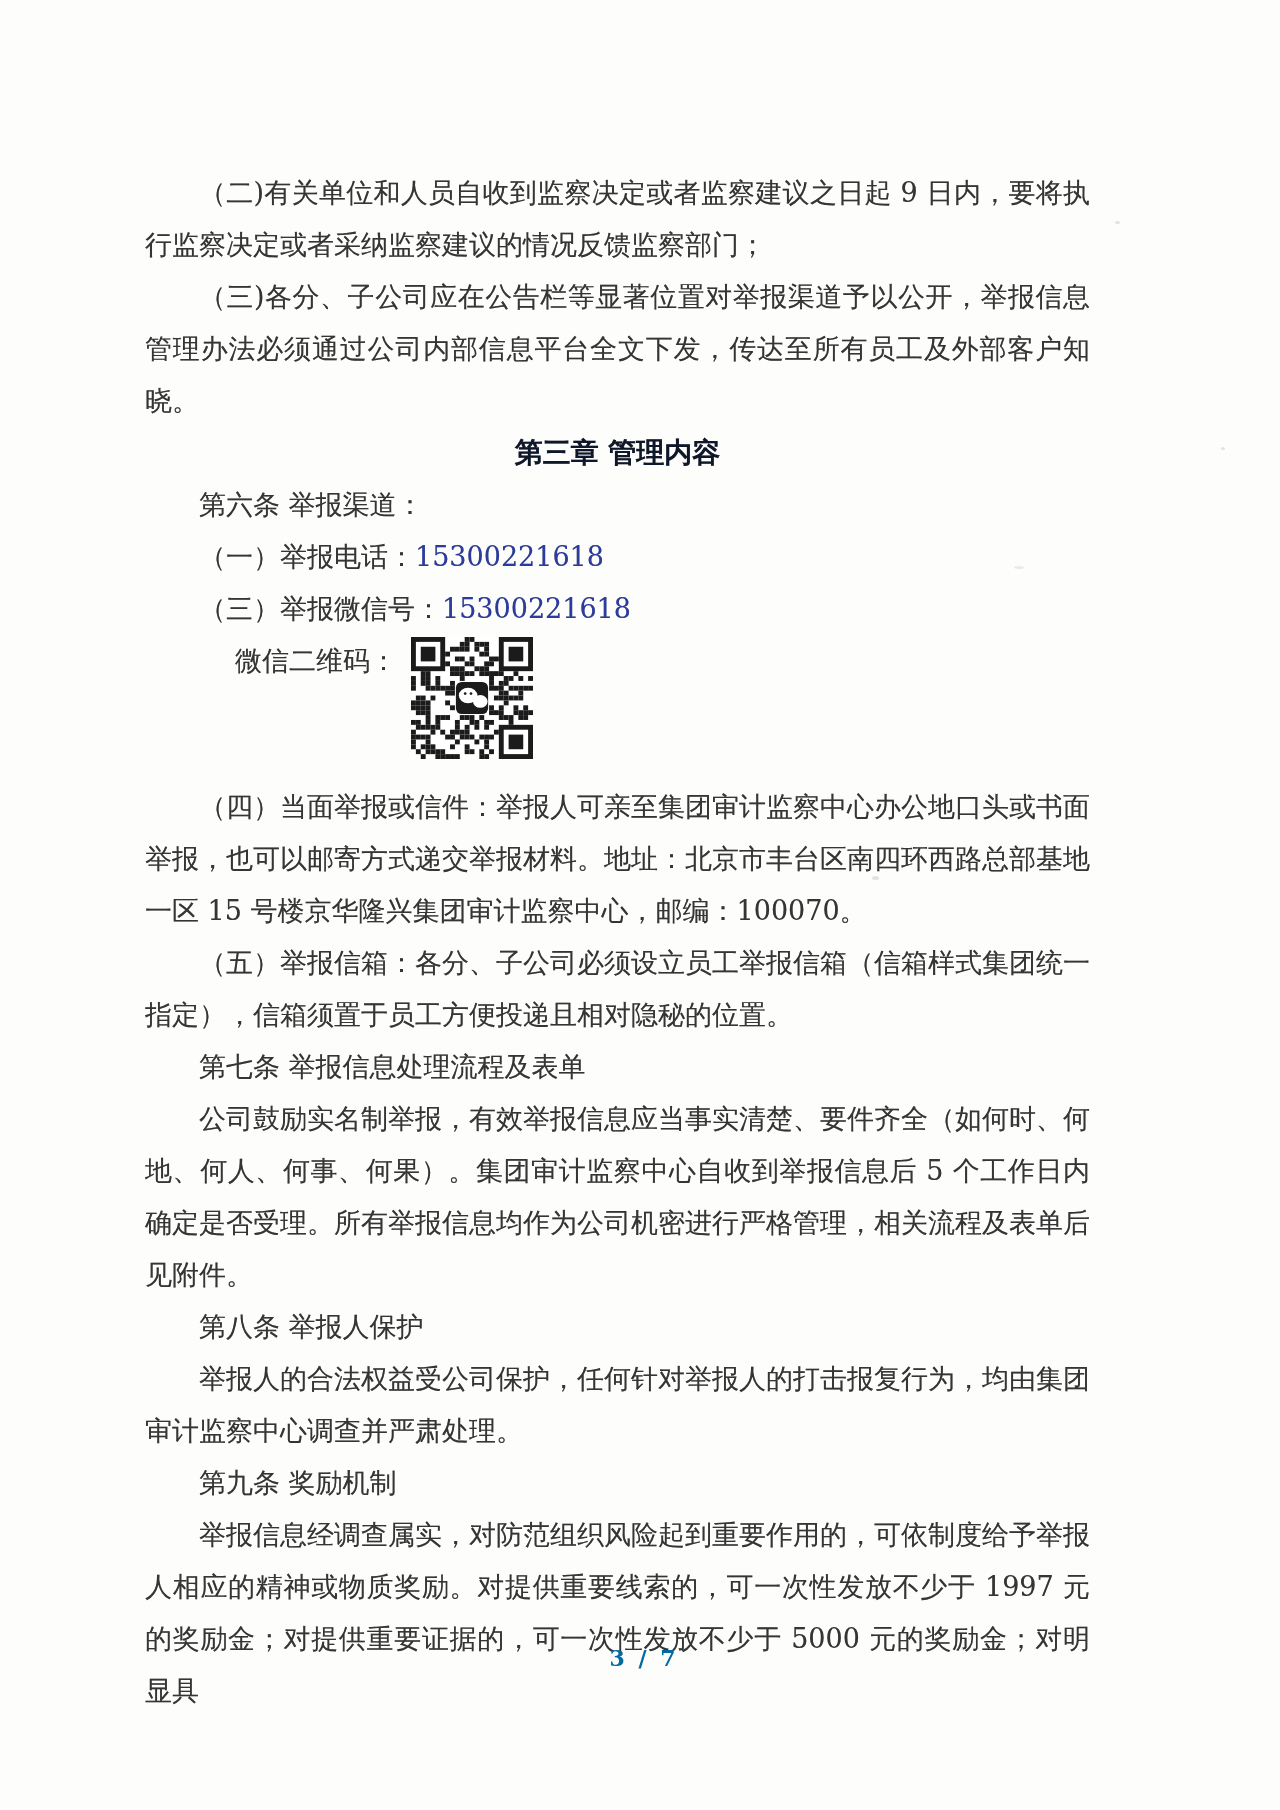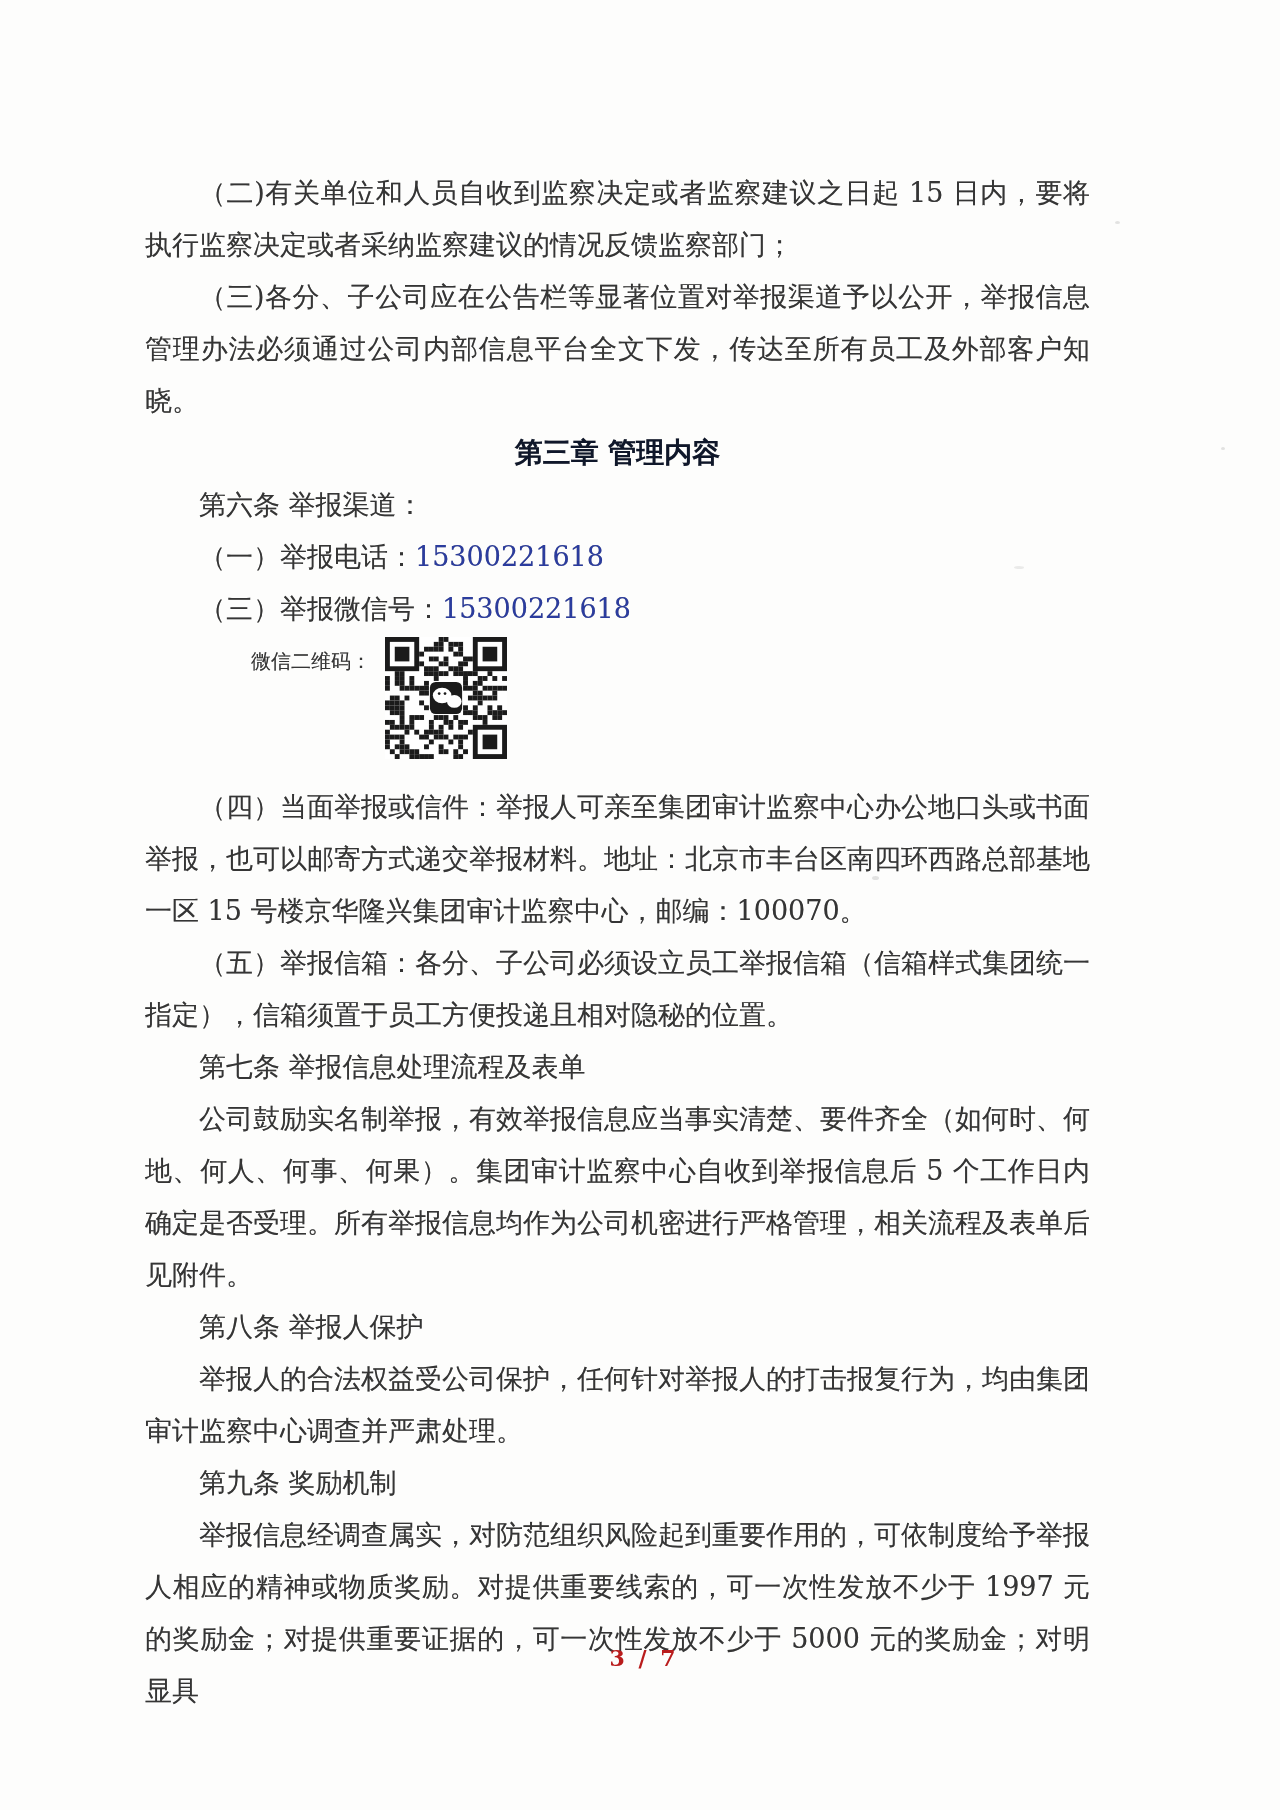--- a/index.html
+++ b/index.html
@@ -31,48 +31,47 @@
   }
   .blue { color:#2b3c9e; }
   .qr-row {
     display:flex;
     align-items:flex-start;
     padding-left:90px;
     margin:2px 0 22px 0;
     height:122px;
   }
   .qr-label {
-    font-size:20px;
+    font-size:27px;
     line-height:48px;
     text-shadow:0 0 0.5px rgba(60,60,60,0.45);
-    margin-left:16px;
   }
   .qr-box { width:122px; height:122px; margin-left:14px; display:block; }
   .footer {
     position:absolute;
     left:8px; right:0; top:1645px;
     text-align:center;
     font-size:22px;
     font-weight:bold;
     letter-spacing:3px;
-    color:#b91c1c;
+    color:#0369a1;
   }
   .speck { position:absolute; border-radius:50%; background:rgba(130,130,130,0.22); }
   .speck.s1 { left:872px; top:876px; width:7px; height:4px; }
   .speck.s2 { left:1115px; top:221px; width:5px; height:3px; }
   .speck.s3 { left:1221px; top:447px; width:4px; height:3px; }
   .speck.s4 { left:1014px; top:566px; width:10px; height:3px; background:rgba(150,150,150,0.18); }
 </style>
 </head>
 <body>
 
 <div class="page">
   <div class="content">
 
-    <p class="para indent">（二)有关单位和人员自收到监察决定或者监察建议之日起 15 日内，要将执行监察决定或者采纳监察建议的情况反馈监察部门；</p>
+    <p class="para indent">（二)有关单位和人员自收到监察决定或者监察建议之日起 9 日内，要将执行监察决定或者采纳监察建议的情况反馈监察部门；</p>
 
     <p class="para indent">（三)各分、子公司应在公告栏等显著位置对举报渠道予以公开，举报信息管理办法必须通过公司内部信息平台全文下发，传达至所有员工及外部客户知晓。</p>
 
     <h2 class="chapter">第三章 管理内容</h2>
 
     <p class="para indent">第六条 举报渠道：</p>
 
     <p class="para indent"><span>（一）举报电话：</span><span class="blue">15300221618</span></p>
 
 

